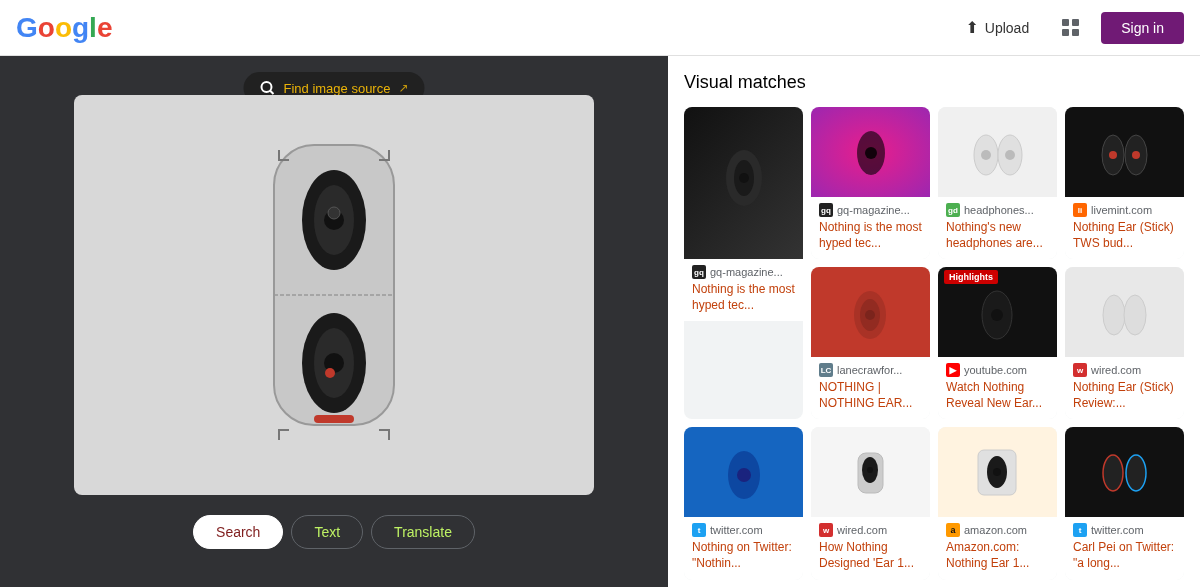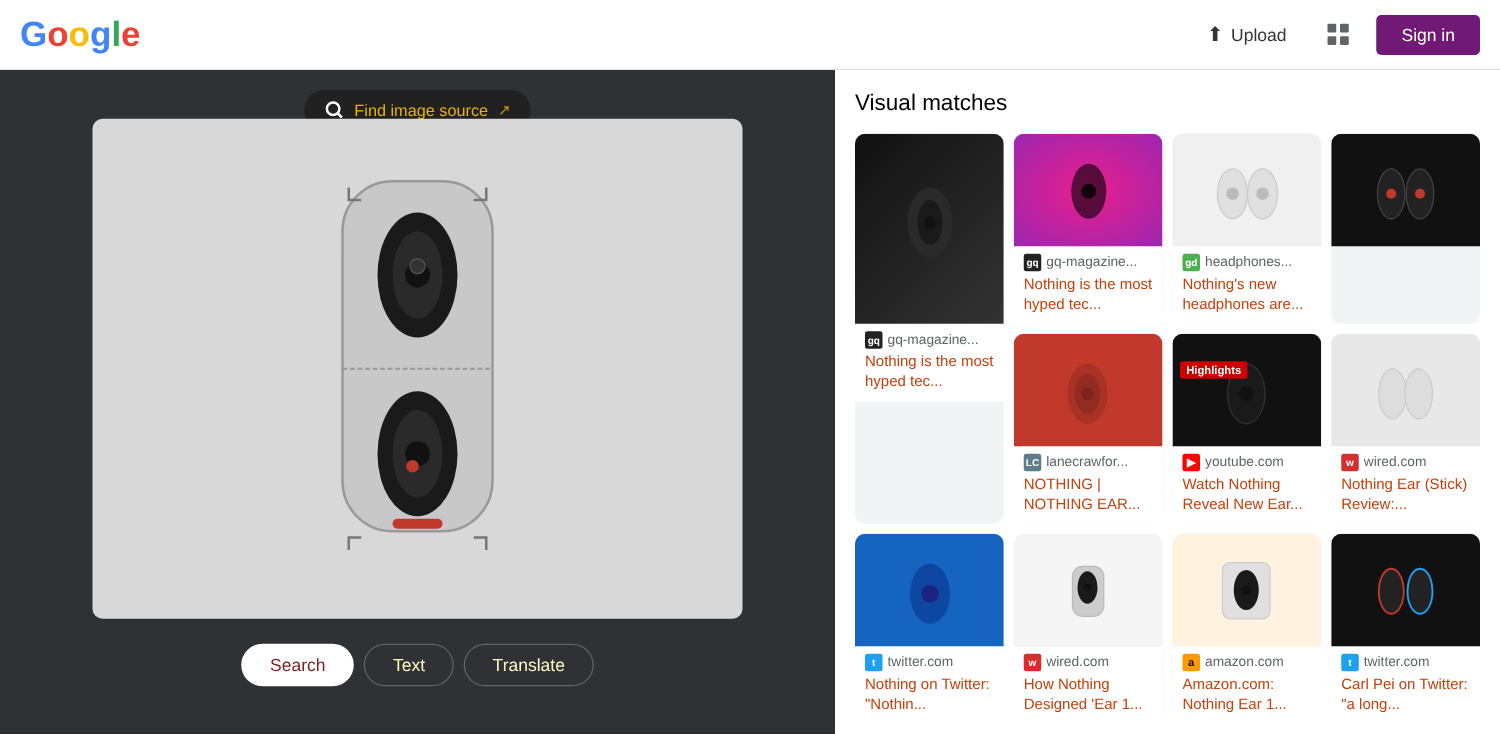--- a/index.html
+++ b/index.html
@@ -94,21 +94,21 @@
     .bottom-tabs {
       display: flex;
       gap: 8px;
       margin-top: 20px;
     }
     .tab-btn {
       padding: 8px 22px;
       border-radius: 20px;
       border: 1px solid #5f6368;
       background: none;
-      color: #fef9c3;
+      color: #bef264;
       font-size: 14px;
       cursor: pointer;
     }
     .tab-btn.active {
       background: #fff;
       color: #7f1d1d;
       border-color: #fff;
     }
 
     
@@ -346,20 +346,27 @@
 
       <div class="match-card">
         <div class="card-image" style="background:#111;">
           <svg width="55" height="55" viewBox="0 0 55 55">
             <ellipse cx="16" cy="30" rx="11" ry="20" fill="#222" stroke="#444" stroke-width="1"></ellipse>
             <ellipse cx="39" cy="30" rx="11" ry="20" fill="#222" stroke="#444" stroke-width="1"></ellipse>
             <circle cx="16" cy="30" r="4" fill="#c0392b"></circle>
             <circle cx="39" cy="30" r="4" fill="#c0392b"></circle>
           </svg>
         </div>
+        <div class="card-info">
+          <div class="card-source">
+            <span class="source-favicon favicon-li" style="font-size:8px; background:#ff6600;">li</span>
+            <span class="source-name">livemint.com</span>
+          </div>
+          <div class="card-title">Nothing Ear (Stick) TWS bud...</div>
+        </div>
       </div>
 
       <div class="match-card">
         <div class="card-image" style="background:#c0392b;">
           <svg width="45" height="55" viewBox="0 0 45 55">
             <ellipse cx="22" cy="30" rx="16" ry="24" fill="#a93226"></ellipse>
             <ellipse cx="22" cy="30" rx="10" ry="16" fill="#922b21"></ellipse>
             <circle cx="22" cy="30" r="5" fill="#7b241c"></circle>
           </svg>
         </div>
@@ -367,21 +374,21 @@
           <div class="card-source">
             <span class="source-favicon" style="font-size:8px; background:#607d8b; padding:1px 2px; border-radius:2px; color:#fff; font-weight:bold;">LC</span>
             <span class="source-name">lanecrawfor...</span>
           </div>
           <div class="card-title">NOTHING | NOTHING EAR...</div>
         </div>
       </div>
 
       <div class="match-card">
         <div class="card-image" style="background:#111; position:relative;">
-          <div style="position:absolute;top:22px;left:6px;background:#c00;color:#fff;font-size:9px;padding:2px 5px;border-radius:2px;font-weight:bold;">Highlights</div>
+          <div style="position:absolute;top:3px;left:6px;background:#c00;color:#fff;font-size:9px;padding:2px 5px;border-radius:2px;font-weight:bold;">Highlights</div>
           <svg width="45" height="55" viewBox="0 0 45 55">
             <ellipse cx="22" cy="30" rx="15" ry="24" fill="#1a1a1a" stroke="#333" stroke-width="1"></ellipse>
             <circle cx="22" cy="30" r="6" fill="#111"></circle>
           </svg>
         </div>
         <div class="card-info">
           <div class="card-source">
             <span class="source-favicon favicon-yt" style="font-size:9px; background:#ff0000; display:flex;align-items:center;justify-content:center;">▶</span>
             <span class="source-name">youtube.com</span>
           </div>

